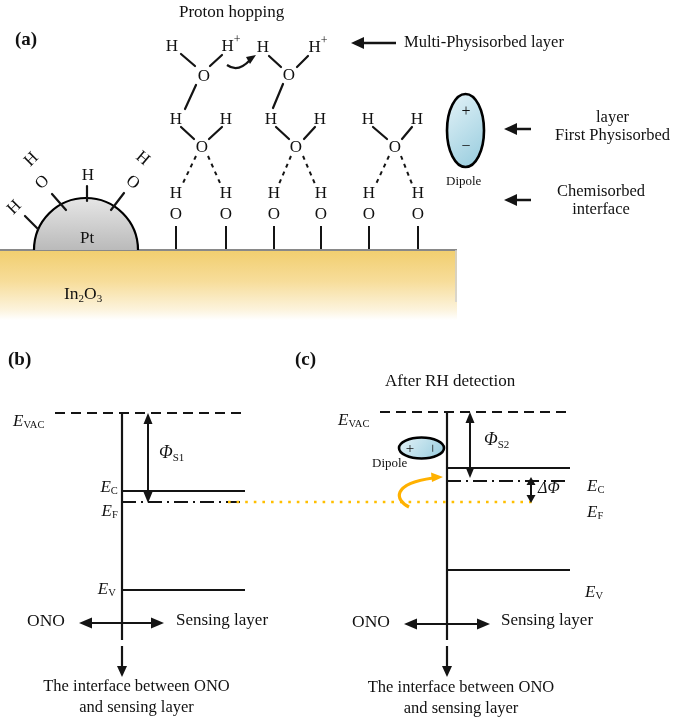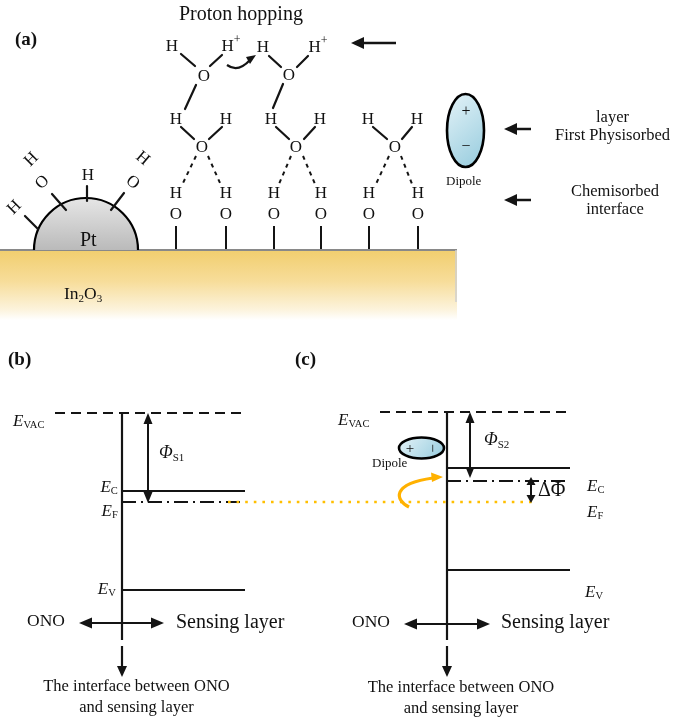--- a/index.html
+++ b/index.html
@@ -1,30 +1,30 @@
 <!DOCTYPE html>
 <html style="--accent_yellow: #FFBF00; --substrate_gold: #F1CE6E; --pt_gray: #C9C9C9; --dipole_blue: #A3D2E2; --line_black: #151515;"><head>
 <meta charset="utf-8">
 <style>
   html,body{margin:0;padding:0;background:#fff;}
   #root{position:relative;width:685px;height:723px;background:#fff;overflow:hidden;
         font-family:"Liberation Serif", "DejaVu Serif", serif;color:#111;}
   #gfx{position:absolute;left:0;top:0;z-index:1;}
   .lab{position:absolute;white-space:nowrap;z-index:3;line-height:1.08;}
   .tag{font-weight:bold;font-size:19px;}
-  .t17{font-size:20px;}
+  .t17{font-size:17px;}
   .t165{font-size:16.5px;}
   .t13{font-size:13px;}
   .ctr{text-align:center;}
   .r{transform:translateX(-100%);}
   .ei{font-style:italic;font-size:17px;}
   .esub{font-size:10.5px;vertical-align:-22%;letter-spacing:.2px;}
   .phi{font-style:italic;font-size:18px;}
   .phisub{font-size:11px;vertical-align:-22%;}
-  .dphi{font-size:20px;}
+  .dphi{font-style:italic;font-size:16px;}
   .atom{position:absolute;z-index:2;transform:translate(-50%,-50%);font-size:17px;}
   .atom sup{font-size:12px;vertical-align:58%;}
   .sym{position:absolute;z-index:3;transform:translate(-50%,-50%);font-size:16px;}
   .sym.rot90{transform:translate(-50%,-50%) rotate(90deg);}
   .sub2{font-size:11px;vertical-align:-22%;}
 </style>
 </head>
 <body>
 
 <div id="root">
@@ -178,25 +178,26 @@
     <polygon points="490,624 477,618.5 477,629.5" fill="#141414"></polygon>
   </g>
   <g>
     <line x1="447" y1="646" x2="447" y2="668" stroke="#141414" stroke-width="2.2"></line>
     <polygon points="447,677 442,666 452,666" fill="#141414"></polygon>
   </g>
 </svg>
 
 <div class="lab tag" style="left:15px;top:29px">(a)</div>
 <div class="lab t17" style="left:179px;top:3px">Proton hopping</div>
+<div class="lab t165" style="left:404px;top:33px">Multi-Physisorbed layer</div>
 <div class="lab t165 ctr" style="left:540px;top:108px;width:145px">
   <div>layer</div>
   <div>First Physisorbed</div>
 </div>
-<div class="lab t165 ctr" style="left:553px;top:182px;width:124px">
+<div class="lab t165 ctr" style="left:539px;top:182px;width:124px">
   <div>Chemisorbed</div>
   <div>interface</div>
 </div>
 <div class="sym" style="left:466px;top:111px">+</div>
 <div class="sym" style="left:466px;top:146px">−</div>
 <div class="lab t13" style="left:446px;top:174px">Dipole</div>
 <div class="lab t17" style="left:80px;top:229px">Pt</div>
 <div class="lab" style="left:64px;top:284px;font-size:17.5px"><span>In</span><sub class="sub2">2</sub><span>O</span><sub class="sub2">3</sub></div>
 <div id="atoms-layer">
       <div class="atom" style="left: 172px; top: 46px;">H</div>
@@ -241,20 +242,21 @@
 <div class="lab r" style="left:118px;top:502px"><i class="ei">E</i><sub class="esub">F</sub></div>
 <div class="lab r" style="left:116px;top:580px"><i class="ei">E</i><sub class="esub">V</sub></div>
 <div class="lab" style="left:27px;top:611px;font-size:17.5px">ONO</div>
 <div class="lab t17" style="left:176px;top:611px">Sensing layer</div>
 <div class="lab t165 ctr" style="left:14px;top:675px;width:245px;line-height:1.28">
   <div>The interface between ONO</div>
   <div>and sensing layer</div>
 </div>
 
 <div class="lab tag" style="left:295px;top:349px">(c)</div>
+<div class="lab t17" style="left:385px;top:372px">After RH detection</div>
 <div class="lab" style="left:338px;top:411px"><i class="ei">E</i><sub class="esub">VAC</sub></div>
 <div class="sym" style="left:410px;top:448px;font-size:15px">+</div>
 <div class="sym rot90" style="left:432px;top:448px;font-size:15px">−</div>
 <div class="lab t13" style="left:372px;top:456px">Dipole</div>
 <div class="lab" style="left:484px;top:430px"><i class="phi">Φ</i><sub class="phisub">S2</sub></div>
 <div class="lab dphi" style="left:538px;top:479px">ΔΦ</div>
 <div class="lab" style="left:587px;top:477px"><i class="ei">E</i><sub class="esub">C</sub></div>
 <div class="lab" style="left:587px;top:503px"><i class="ei">E</i><sub class="esub">F</sub></div>
 <div class="lab" style="left:585px;top:583px"><i class="ei">E</i><sub class="esub">V</sub></div>
 <div class="lab" style="left:352px;top:612px;font-size:17.5px">ONO</div>

